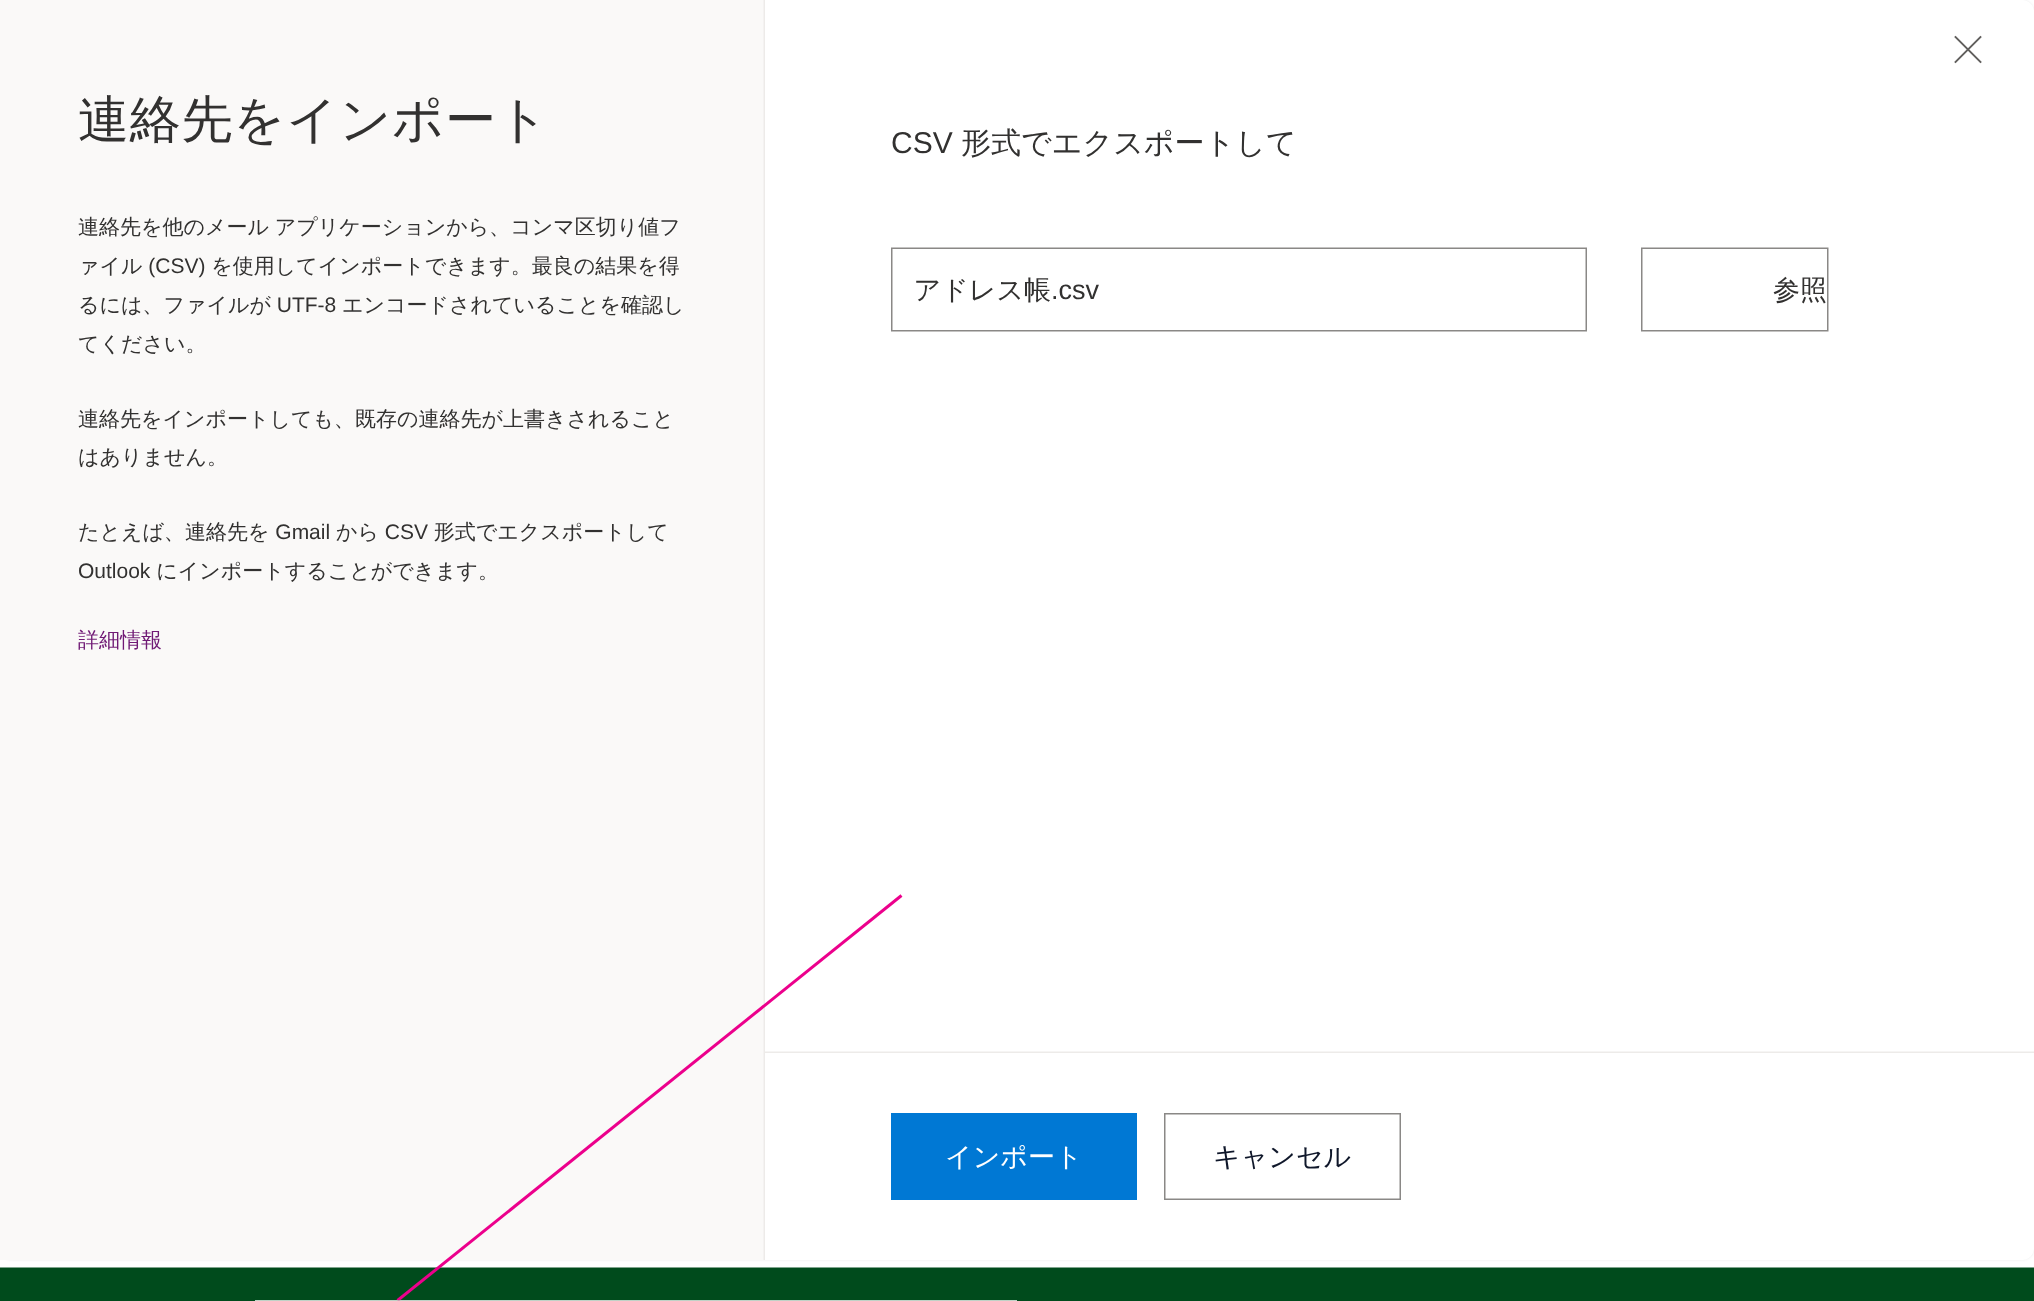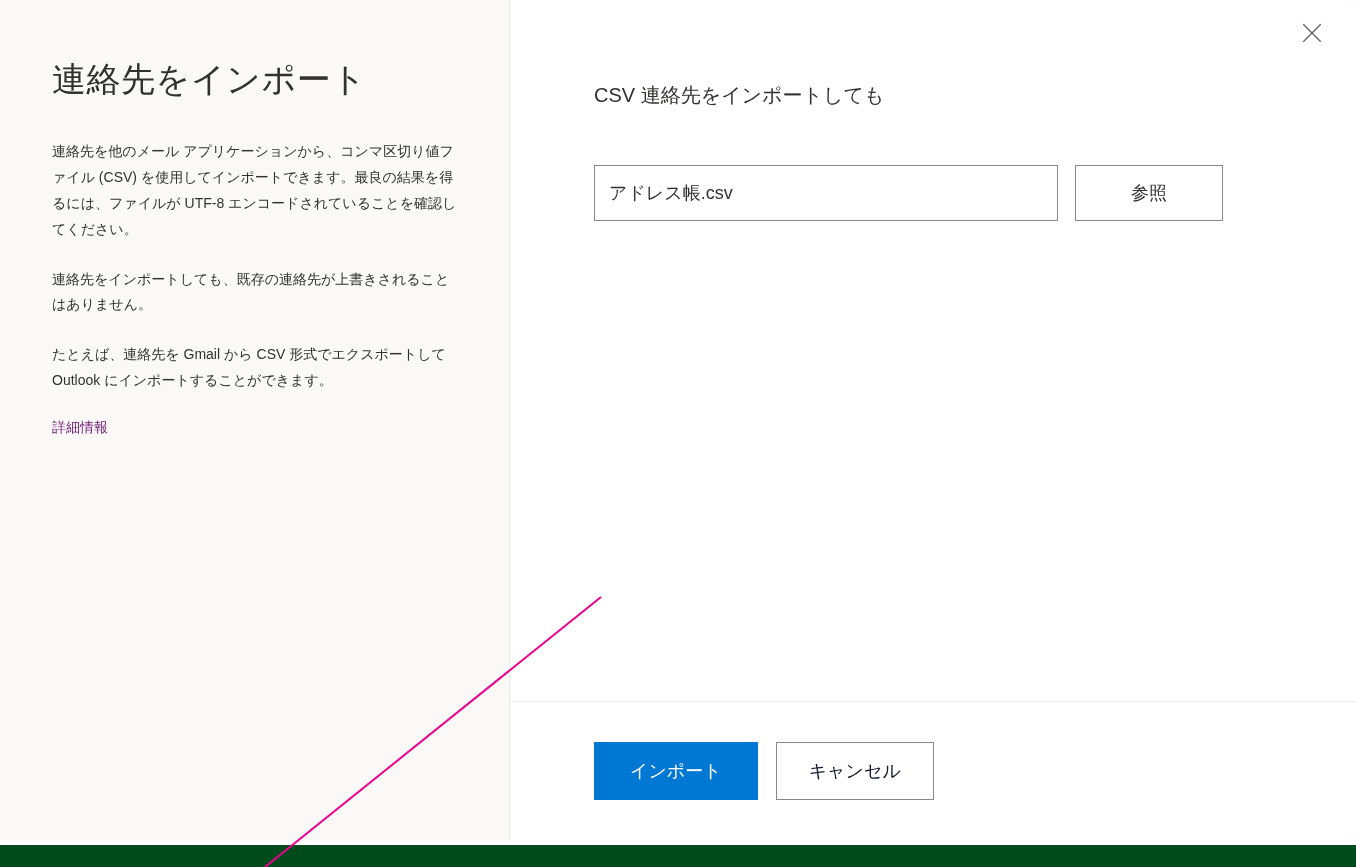--- a/index.html
+++ b/index.html
@@ -78,43 +78,44 @@
       flex: 1;
     }
     .section-title {
       font-size: 20px;
       font-weight: 400;
       color: #323130;
       margin-bottom: 56px;
     }
     .file-input-row {
       display: flex;
-      gap: 17px;
+      gap: 36px;
       align-items: stretch;
     }
     .file-input {
       flex: 0 0 464px;
       height: 56px;
       border: 1px solid #8a8886;
       background: #ffffff;
       padding: 0 14px;
       font-size: 18px;
       color: #323130;
       font-family: inherit;
       outline: none;
     }
     .browse-button {
-      width: 148px;
+      width: 125px;
       height: 56px;
       border: 1px solid #8a8886;
       background: #ffffff;
       font-size: 18px;
       color: #323130;
       cursor: pointer;
       font-family: inherit;
+      text-align: right;
     }
     .footer {
       border-top: 1px solid #edebe9;
       padding: 40px 84px 40px 84px;
       display: flex;
       gap: 18px;
     }
     .primary-button {
       height: 58px;
       padding: 16px 36px;
@@ -167,21 +168,21 @@
     <button class="close-button">
       <span>
         <svg viewBox="0 0 16 16" fill="none" stroke="currentColor" stroke-width="1">
           <line x1="1" y1="1" x2="15" y2="15"></line>
           <line x1="15" y1="1" x2="1" y2="15"></line>
         </svg>
       </span>
     </button>
 
     <div class="main-content">
-      <div class="section-title">CSV 連絡先をインポートしても</div>
+      <div class="section-title">CSV 形式でエクスポートして</div>
       <div class="file-input-row">
         <input type="text" class="file-input" readonly="" value="アドレス帳.csv" style="">
         <button class="browse-button">参照</button>
       </div>
     </div>
 
     <div class="footer">
       <button class="primary-button">インポート</button>
       <button class="secondary-button">キャンセル</button>
     </div>

